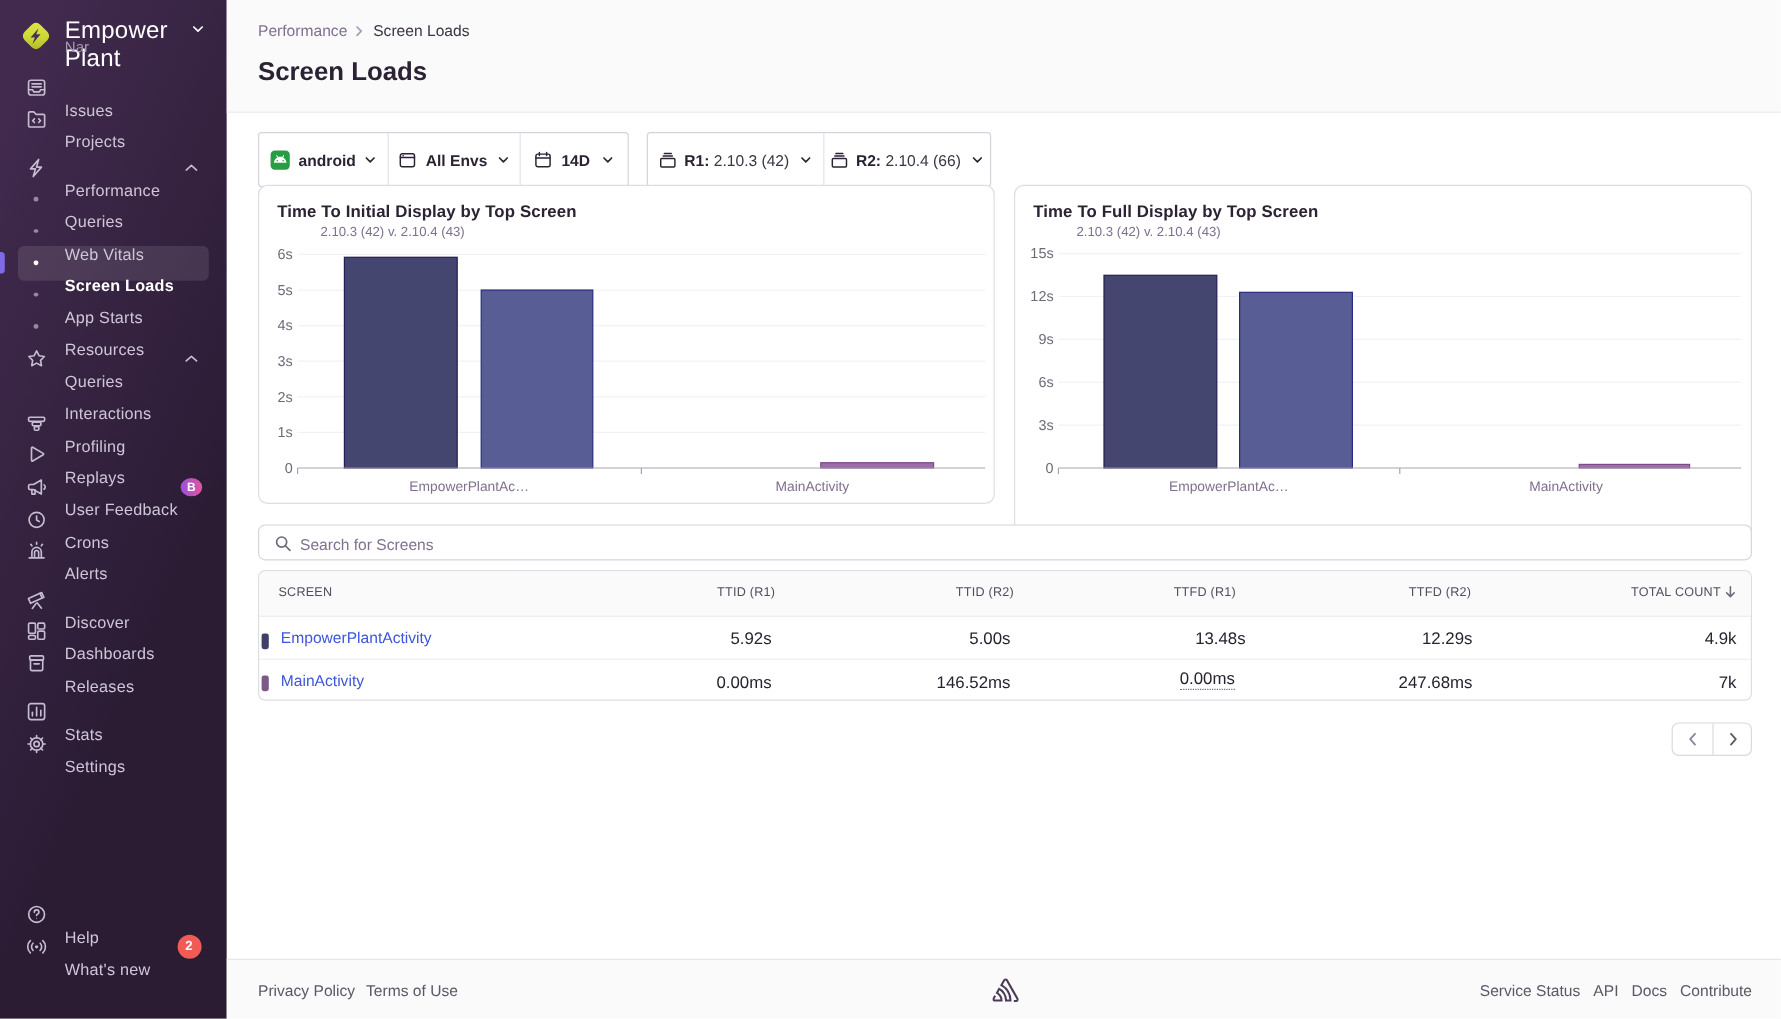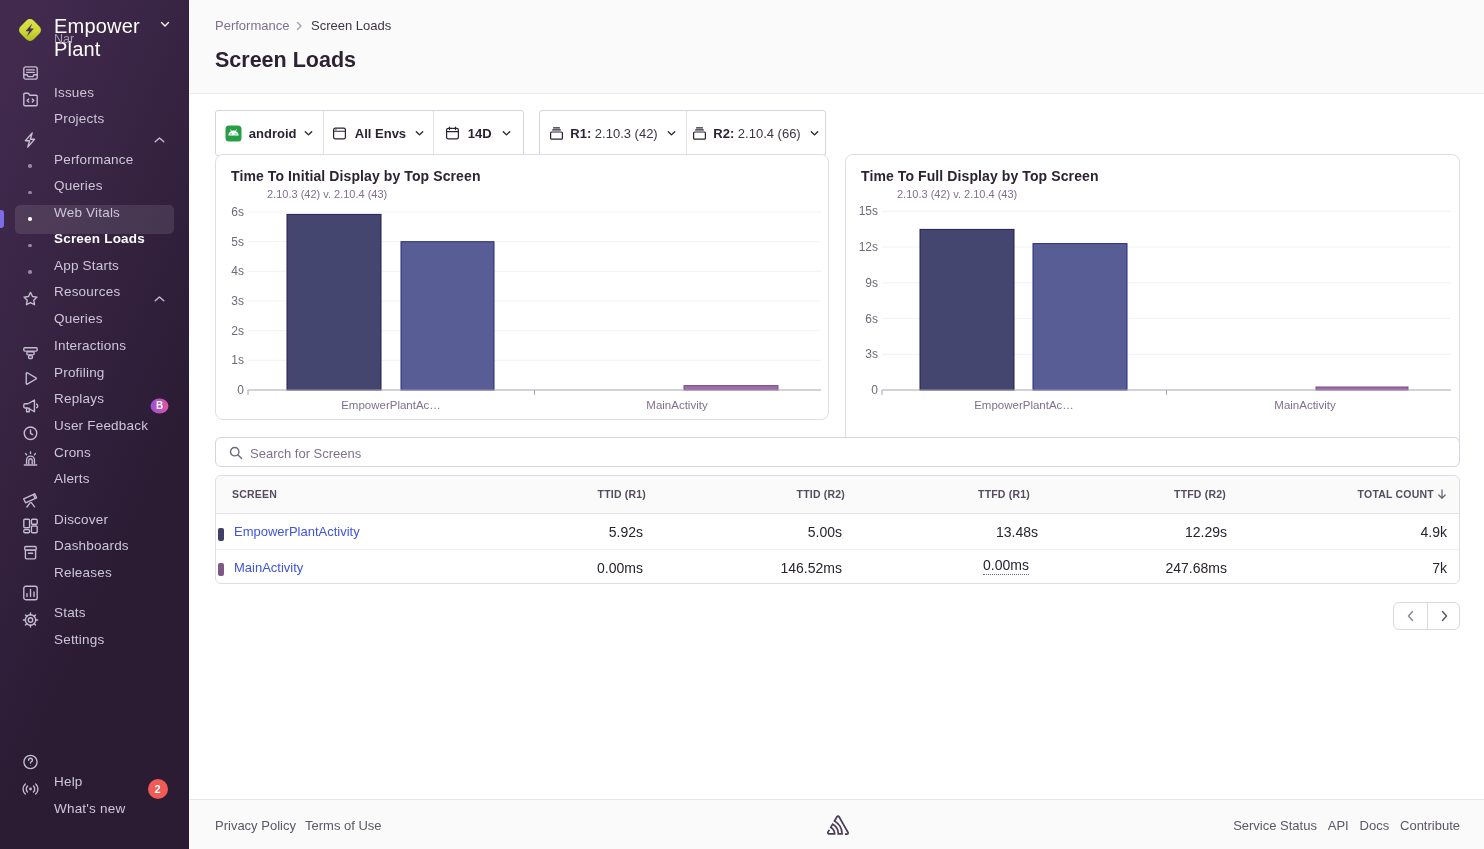--- a/index.html
+++ b/index.html
@@ -21,21 +21,21 @@
   
   #content { position:absolute; left:189px; top:0; width:1295px; height:849px; background:#fff; }
   #hdrband { position:absolute; left:0; top:0; width:1295px; height:94px; background:#fafafb; border-bottom:1px solid #eceaef; }
   .card { position:absolute; background:#fff; border:1px solid #e0dce4; border-radius:8px;text-decoration:underline; }
   .ctitle { position:absolute; left:15px; top:12.5px; font-size:14px; font-weight:bold; color:#2b2233; letter-spacing:.1px;}
   .csub { position:absolute; left:15px; top:33px; font-size:11px; color:#80708f;margin-left:36px; }
   .fbtn-group { position:absolute; top:110px; height:46px; background:#fff; border:1px solid #d7d2dd; border-radius:3px; display:flex; align-items:center; }
   .fseg { display:flex; align-items:center; justify-content:center; height:100%; border-right:1px solid #e4e0e8; font-size:13px; color:#2b2233; white-space:nowrap; }
   .fseg:last-child { border-right:none; }
   .fseg b { font-weight:bold; }
-  .thead { font-size:10.5px; font-weight:bold; color:#544d5e; letter-spacing:.2px; }
+  .thead { font-size:10.5px; font-weight:normal; color:#544d5e; letter-spacing:.2px; }
   .tval { font-size:14px; color:#28222f; }
 </style>
 </head>
 <body>
 <div id="sidebar">
   <svg class="abs" style="left:16px;top:16px" width="28" height="28" viewBox="0 0 28 28">
     <defs>
         <linearGradient id="avg" x1="0" y1="0" x2="1" y2="1">
       <stop offset="0" stop-color="#dfe64c"></stop>
           <stop offset=".55" stop-color="#cdd835"></stop>

